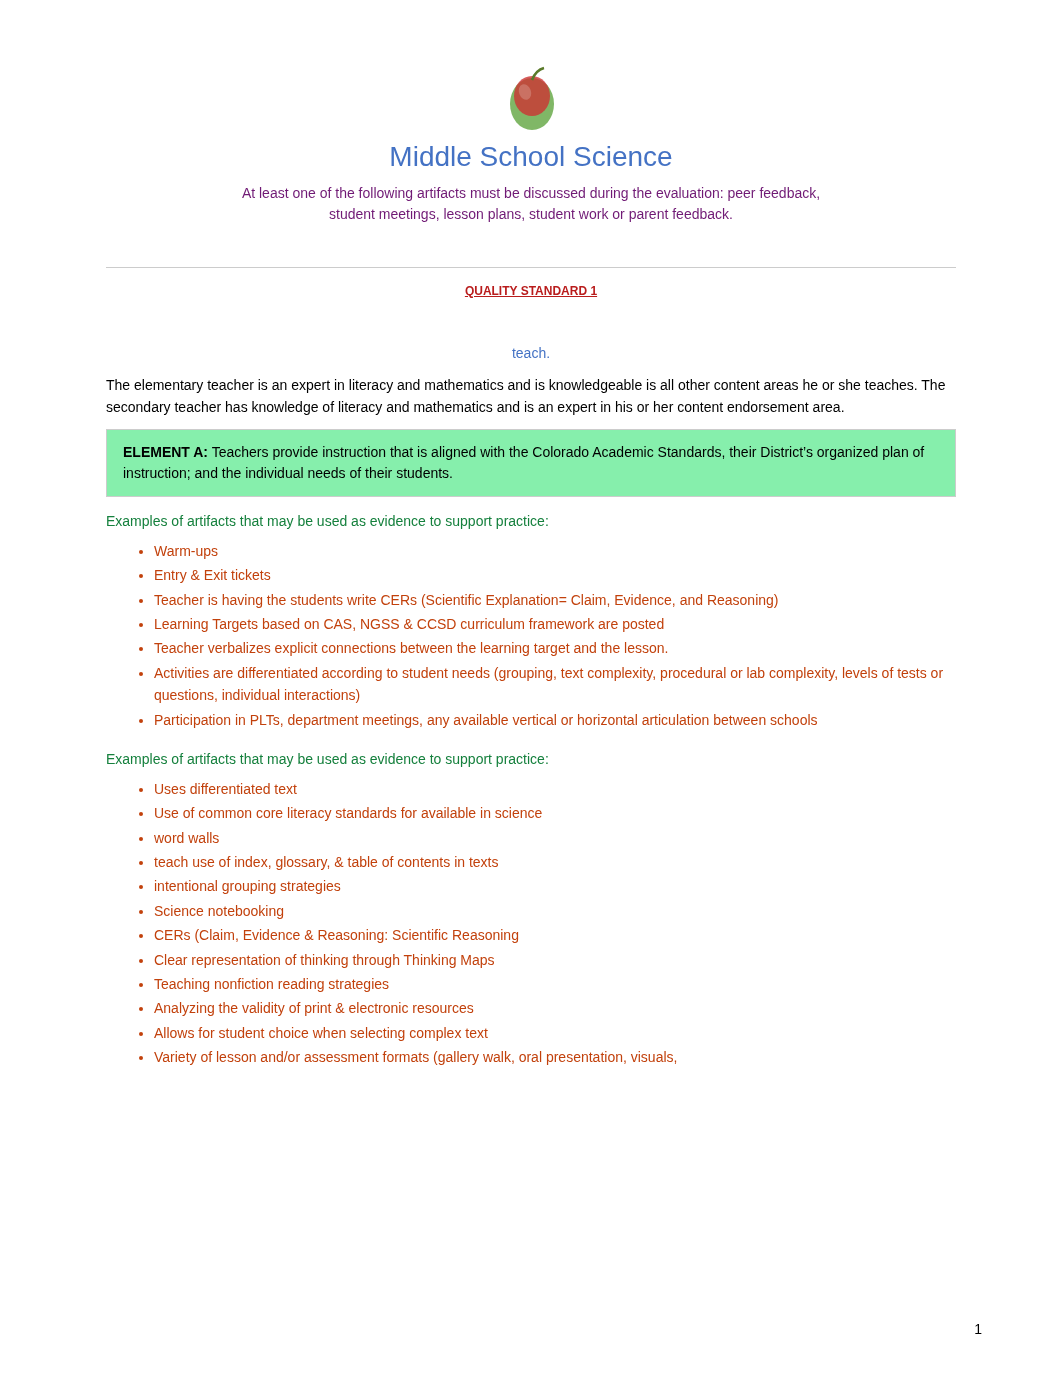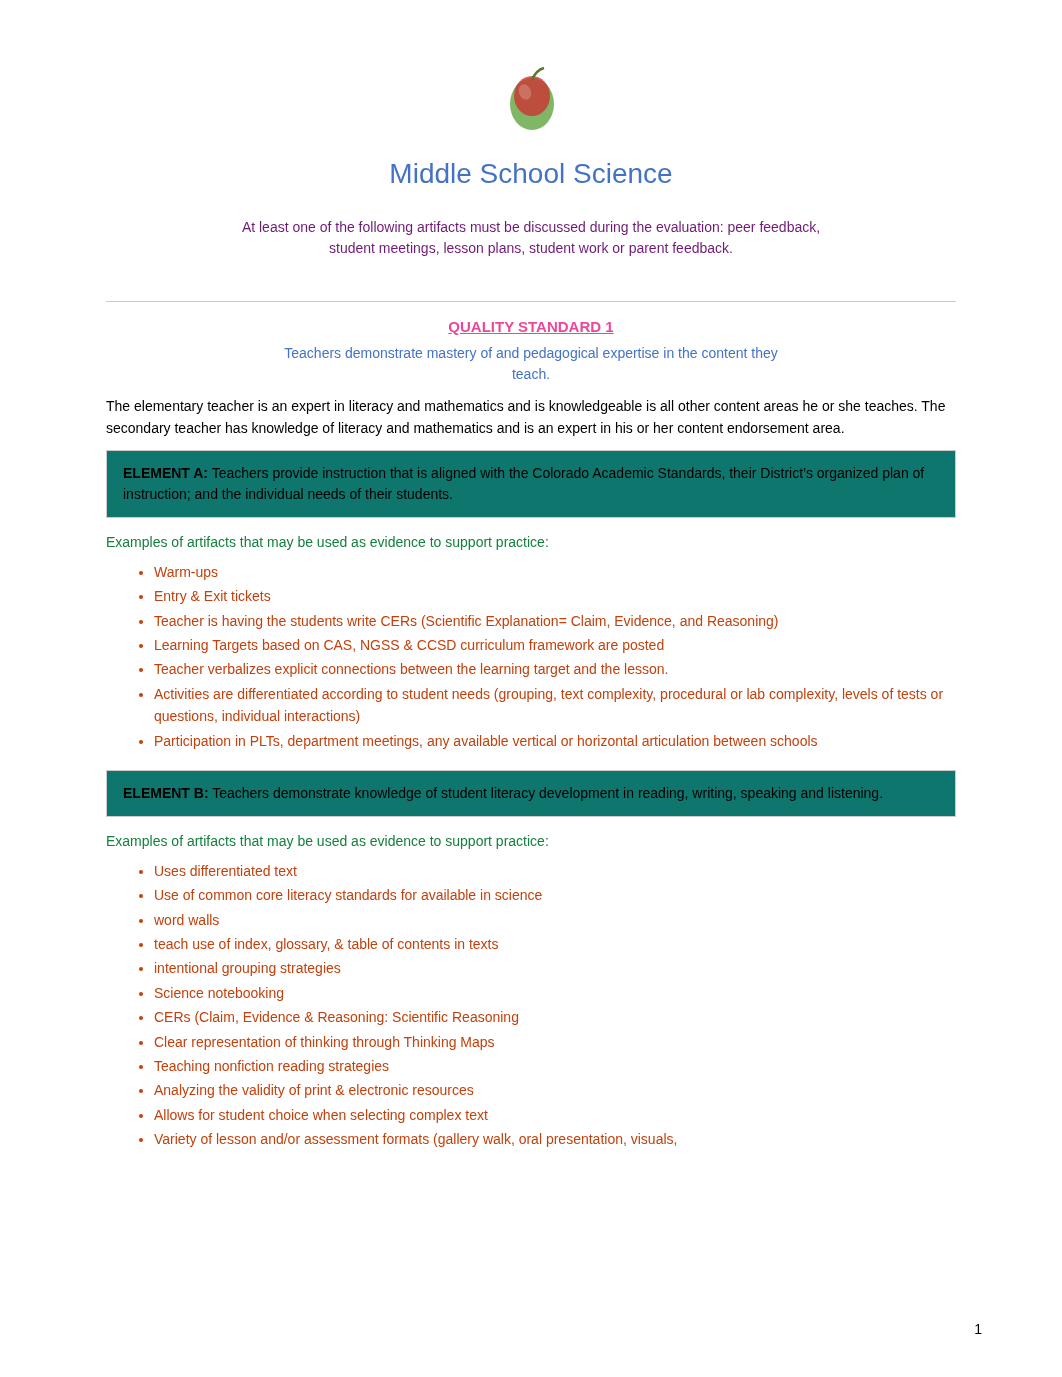--- a/index.html
+++ b/index.html
@@ -21,21 +21,20 @@
       width: 850px;
       margin: 0 auto;
       padding: 60px 0 60px 0;
     }
 
     .header {
       display: flex;
       flex-direction: column;
       align-items: center;
       margin-bottom: 18px;
-      gap: 17px;
     }
 
     .logo-img {
       width: 75px;
       height: 75px;
       margin-bottom: 6px;
       position: relative;
       display: flex;
       align-items: center;
       justify-content: center;
@@ -62,44 +61,44 @@
     }
 
     .divider {
       border: none;
       border-top: 1px solid #ccc;
       margin: 16px 0;
     }
 
     .quality-standard-heading {
       text-align: center;
-      font-size: 15px;
-      color: #ec4899;
+      font-size: 12px;
+      color: #b91c1c;
       font-weight: bold;
-      margin-bottom: 8px;
+      margin-bottom: 24px;
       text-decoration: underline;
     }
 
     .quality-standard-sub {
       text-align: center;
       font-size: 14px;
       color: #4472C4;
       line-height: 1.5;
       margin-bottom: 10px;
     }
 
     .intro-text {
       font-size: 14px;
       color: #000;
       line-height: 1.6;
       margin-bottom: 10px;
     }
 
     .element-box {
-      background: #0f766e;
+      background: #86efac;
       border: 1px solid #ccc;
       padding: 12px 16px;
       margin-bottom: 14px;
       font-size: 14px;
       line-height: 1.5;
       color: #000;
     }
 
     .examples-heading {
       font-size: 14px;
@@ -159,21 +158,21 @@
         <span>At least one of the following artifacts must be discussed during the evaluation: peer feedback,</span><br>
         <span>student meetings, lesson plans, student work or parent feedback.</span>
       </p>
     </div>
 
     <hr class="divider">
 
     <div>
       <p class="quality-standard-heading">QUALITY STANDARD 1</p>
       <p class="quality-standard-sub">
-        <span>Teachers demonstrate mastery of and pedagogical expertise in the content they</span><br>
+        <br>
         <span>teach.</span>
       </p>
     </div>
 
     <p class="intro-text">The elementary teacher is an expert in literacy and mathematics and is knowledgeable is all other content areas he or she teaches. The secondary teacher has knowledge of literacy and mathematics and is an expert in his or her content endorsement area.</p>
 
     <div class="element-box">
       <span style="font-weight:bold;">ELEMENT A:</span><span>  Teachers provide instruction that is aligned with the Colorado Academic Standards, their District’s organized plan of instruction; and the individual needs of their students.</span>
     </div>
 
@@ -181,23 +180,20 @@
     <ul class="artifact-list">
       <li><span>Warm-ups</span></li>
       <li><span>Entry &amp; Exit tickets</span></li>
       <li><span>Teacher is having the students write CERs (Scientific Explanation= Claim, Evidence, and Reasoning)</span></li>
       <li><span>Learning Targets based on CAS, NGSS &amp; CCSD curriculum framework are posted</span></li>
       <li><span>Teacher verbalizes explicit connections between the learning target and the lesson.</span></li>
       <li><span>Activities are differentiated according to student needs (grouping, text complexity, procedural or lab complexity, levels of tests or questions, individual interactions)</span></li>
       <li><span>Participation in PLTs, department meetings, any available vertical or horizontal articulation between schools</span></li>
     </ul>
 
-    <div class="element-box">
-      <span style="font-weight:bold;">ELEMENT B:</span><span>   Teachers demonstrate knowledge of student literacy development in reading, writing, speaking and listening.</span>
-    </div>
 
     <p class="examples-heading">Examples of artifacts that may be used as evidence to support practice:</p>
     <ul class="artifact-list">
       <li><span>Uses differentiated text</span></li>
       <li><span>Use of common core literacy standards for available in science</span></li>
       <li><span>word walls</span></li>
       <li><span>teach use of index, glossary, &amp; table of contents in texts</span></li>
       <li><span>intentional grouping strategies</span></li>
       <li><span>Science notebooking</span></li>
       <li><span>CERs (Claim, Evidence &amp; Reasoning: Scientific Reasoning</span></li>

